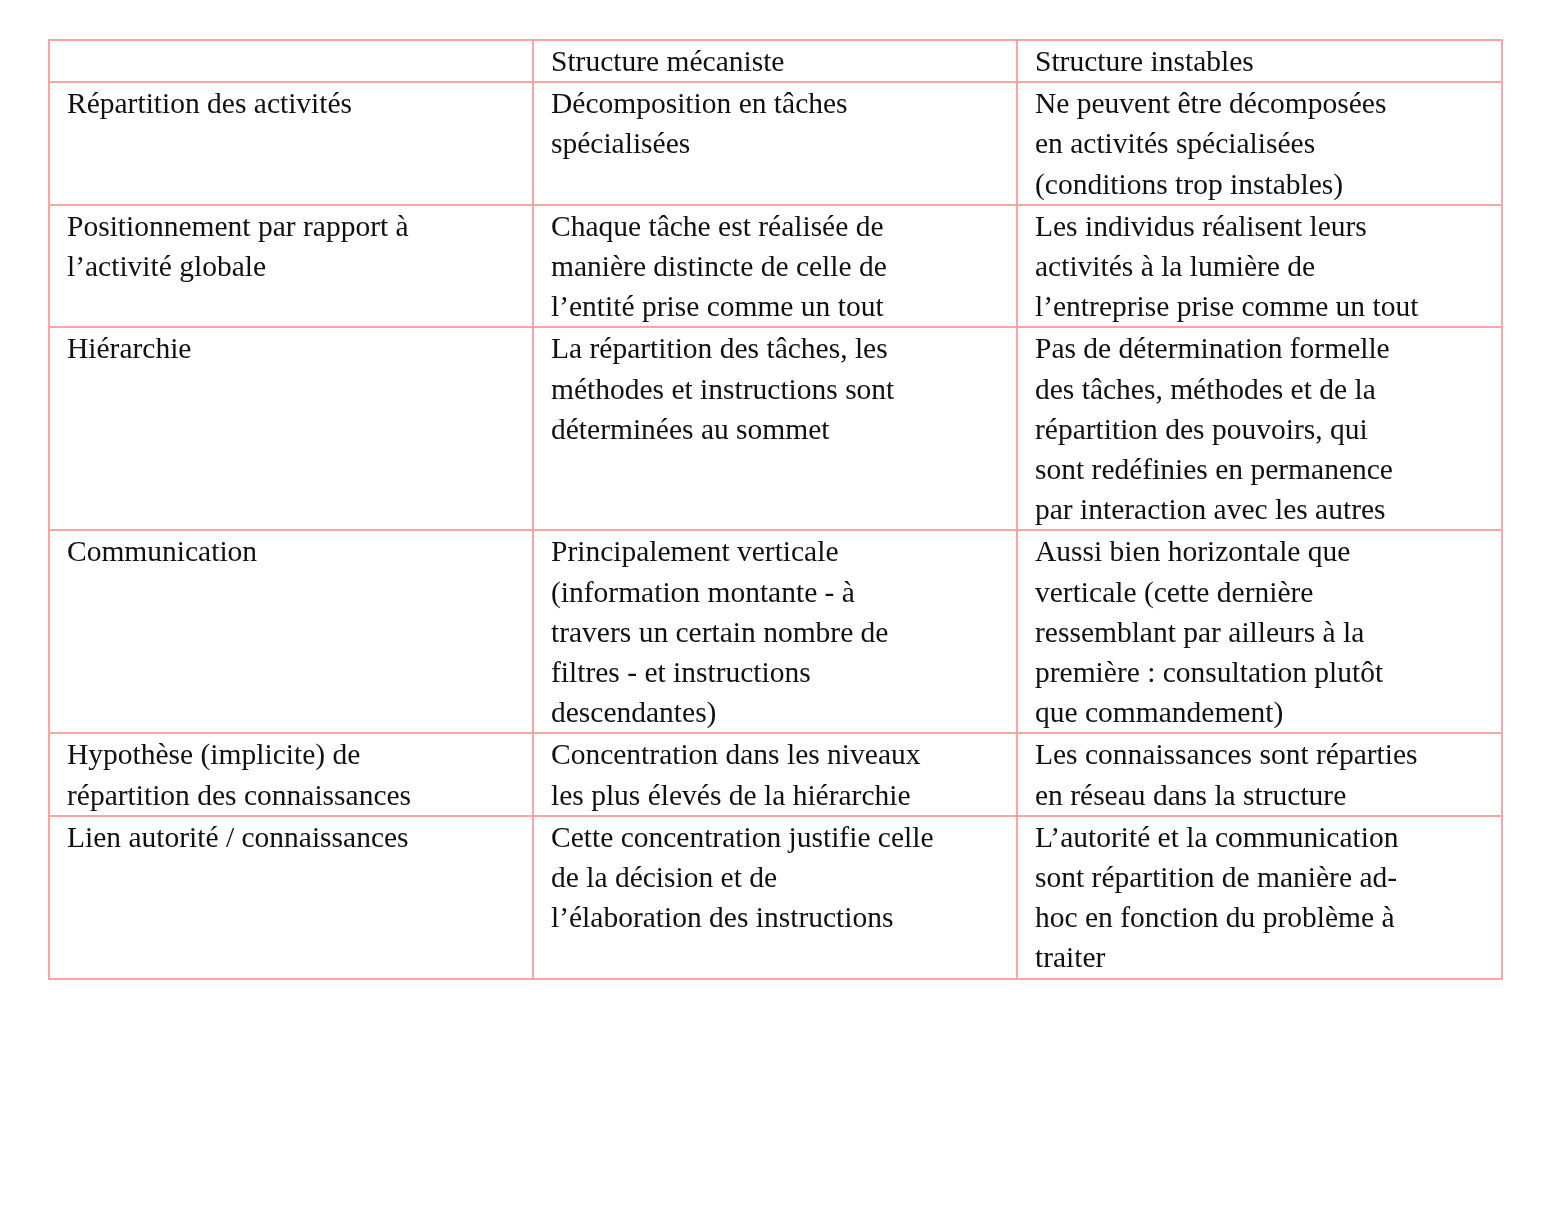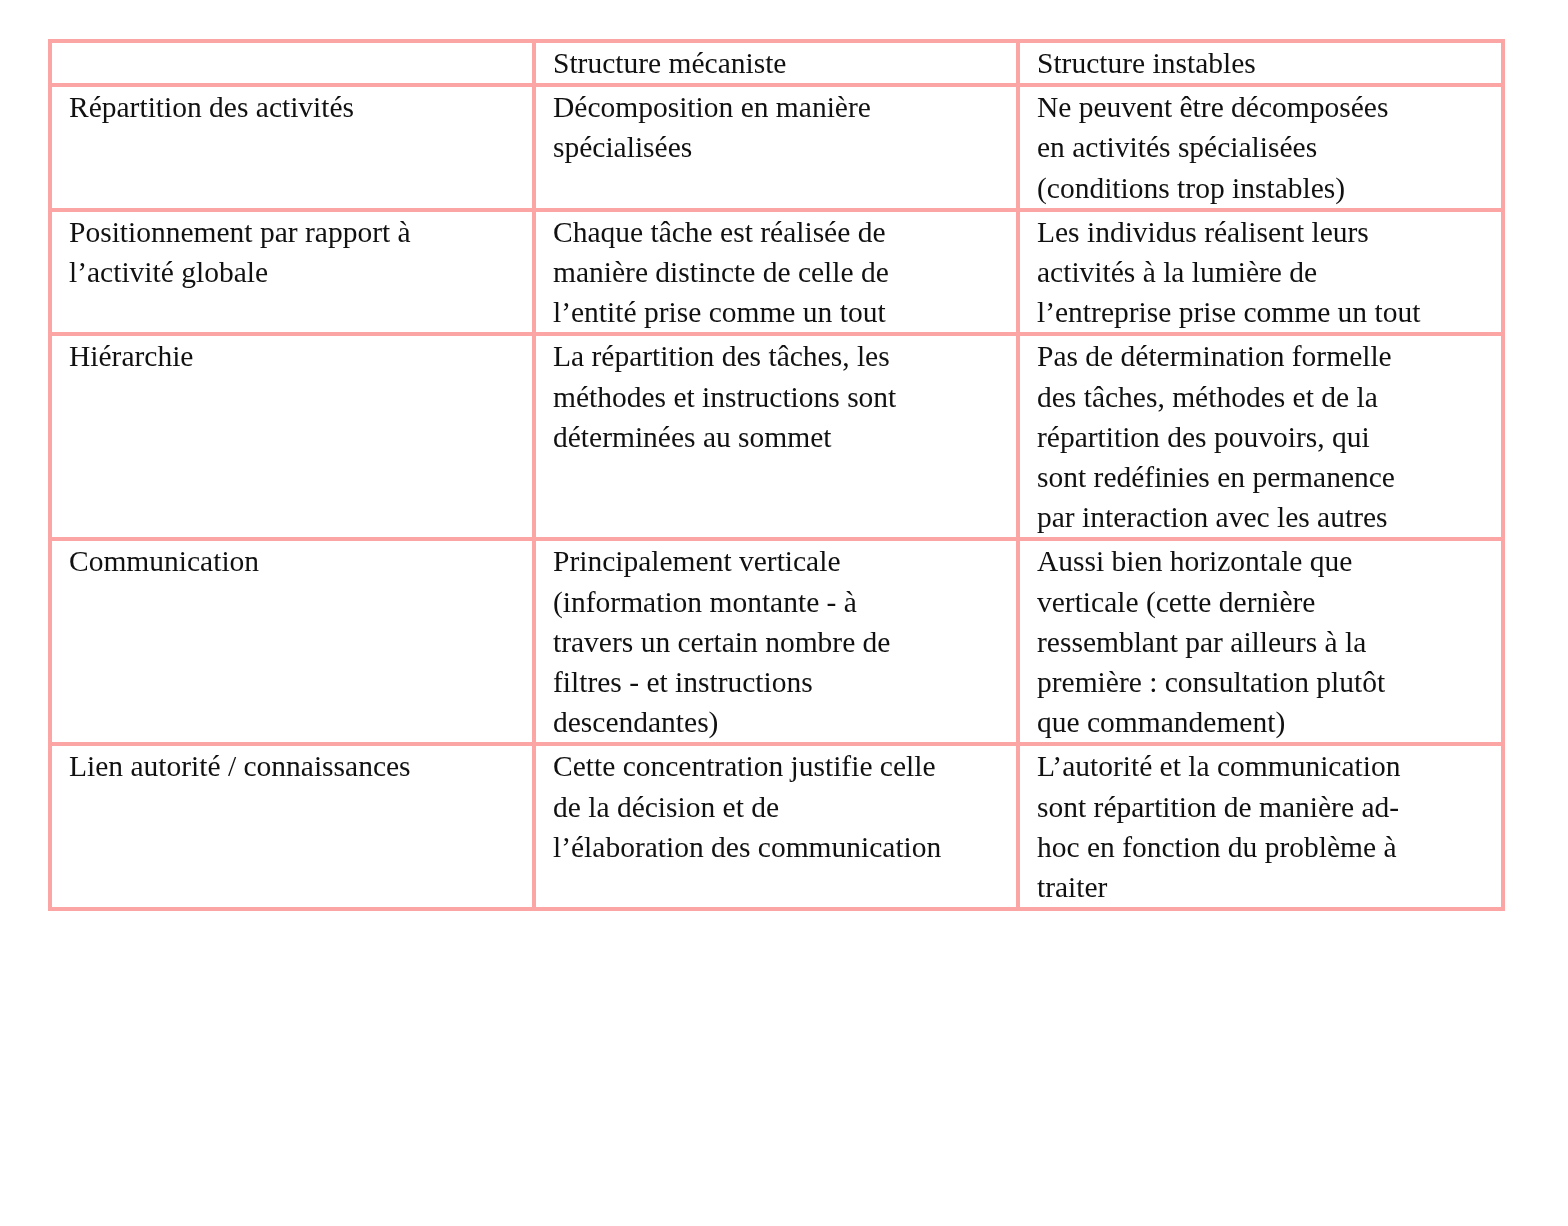--- a/index.html
+++ b/index.html
@@ -3,21 +3,21 @@
 <meta charset="utf-8">
 <style>
   html, body { margin:0; padding:0; background:#ffffff; }
   body { width:1568px; height:1226px; position:relative; overflow:hidden; }
   .tbl {
     position:absolute; left:48px; top:39px;
     border-collapse:collapse; table-layout:fixed;
     font-family:"Liberation Serif", serif; font-size:29.5px; color:#111;
   }
   .tbl td {
-    border:4px solid #fca5a5; vertical-align:top;
+    border:2px solid #fca5a5; vertical-align:top;
     padding:0 6px 0 17px; line-height:40.2px;
     white-space:pre-line; overflow:hidden;
   }
   .c0 { width:484px; }
   .c1 { width:484px; }
   .c2 { width:485px; }
 </style>
 </head>
 <body>
 
@@ -28,21 +28,21 @@
       <col class="c2">
     </colgroup>
   <tbody>
       <tr style="height:42px">
     <td></td>
     <td>Structure mécaniste</td>
     <td>Structure instables</td>
   </tr>
   <tr style="height:120px">
     <td>Répartition des activités</td>
-    <td>Décomposition en manière
+    <td>Décomposition en tâches
 spécialisées</td>
     <td>Ne peuvent être décomposées
 en activités spécialisées
 (conditions trop instables)</td>
   </tr>
   <tr style="height:121px">
     <td>Positionnement par rapport à
 l’activité globale</td>
     <td>Chaque tâche est réalisée de
 manière distincte de celle de
@@ -68,24 +68,32 @@
 (information montante - à
 travers un certain nombre de
 filtres - et instructions
 descendantes)</td>
     <td>Aussi bien horizontale que
 verticale (cette dernière
 ressemblant par ailleurs à la
 première : consultation plutôt
 que commandement)</td>
   </tr>
+  <tr style="height:81px">
+    <td>Hypothèse (implicite) de
+répartition des connaissances</td>
+    <td>Concentration dans les niveaux
+les plus élevés de la hiérarchie</td>
+    <td>Les connaissances sont réparties
+en réseau dans la structure</td>
+  </tr>
   <tr style="height:161px">
     <td>Lien autorité / connaissances</td>
     <td>Cette concentration justifie celle
 de la décision et de
-l’élaboration des communication</td>
+l’élaboration des instructions</td>
     <td>L’autorité et la communication
 sont répartition de manière ad-
 hoc en fonction du problème à
 traiter</td>
   </tr>
 </tbody>
   </table>
 
 </body></html>

